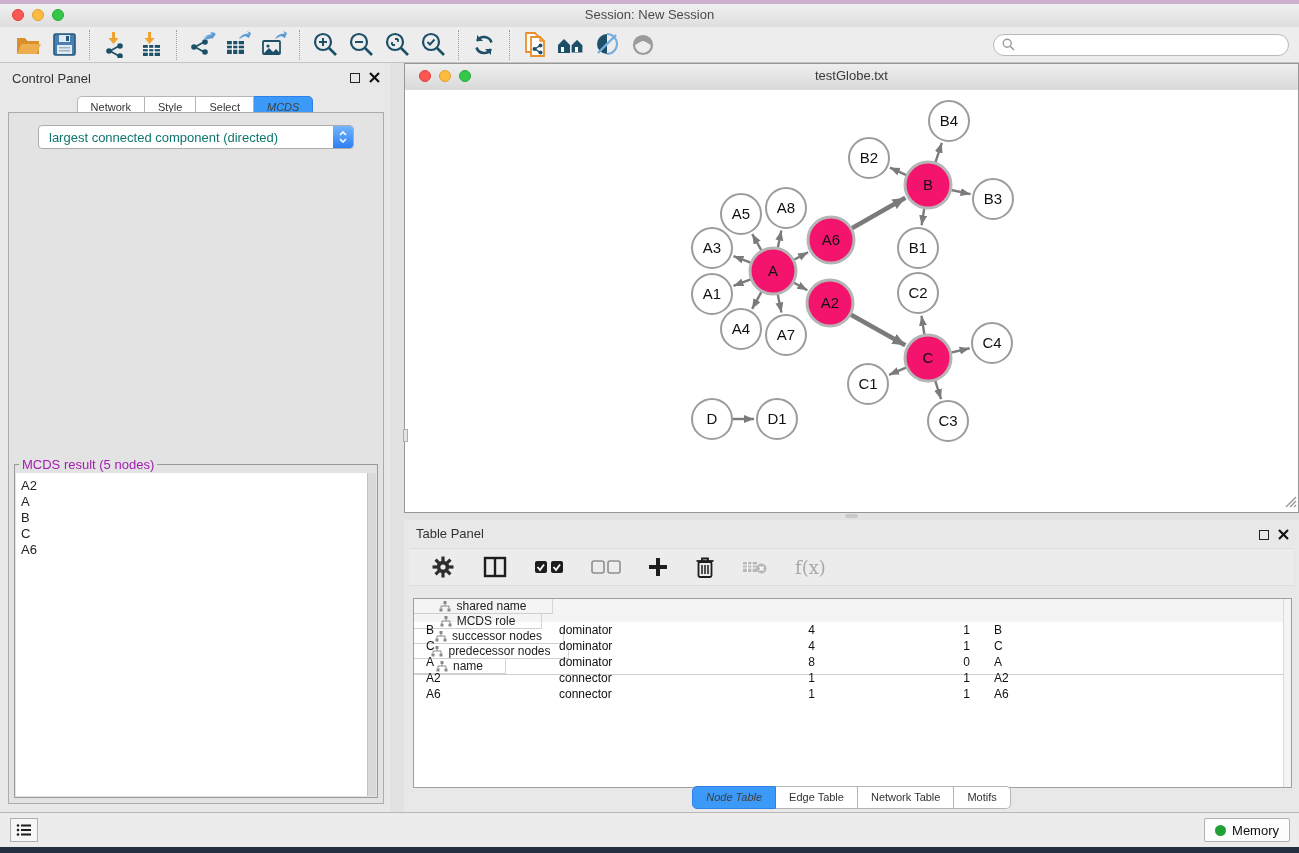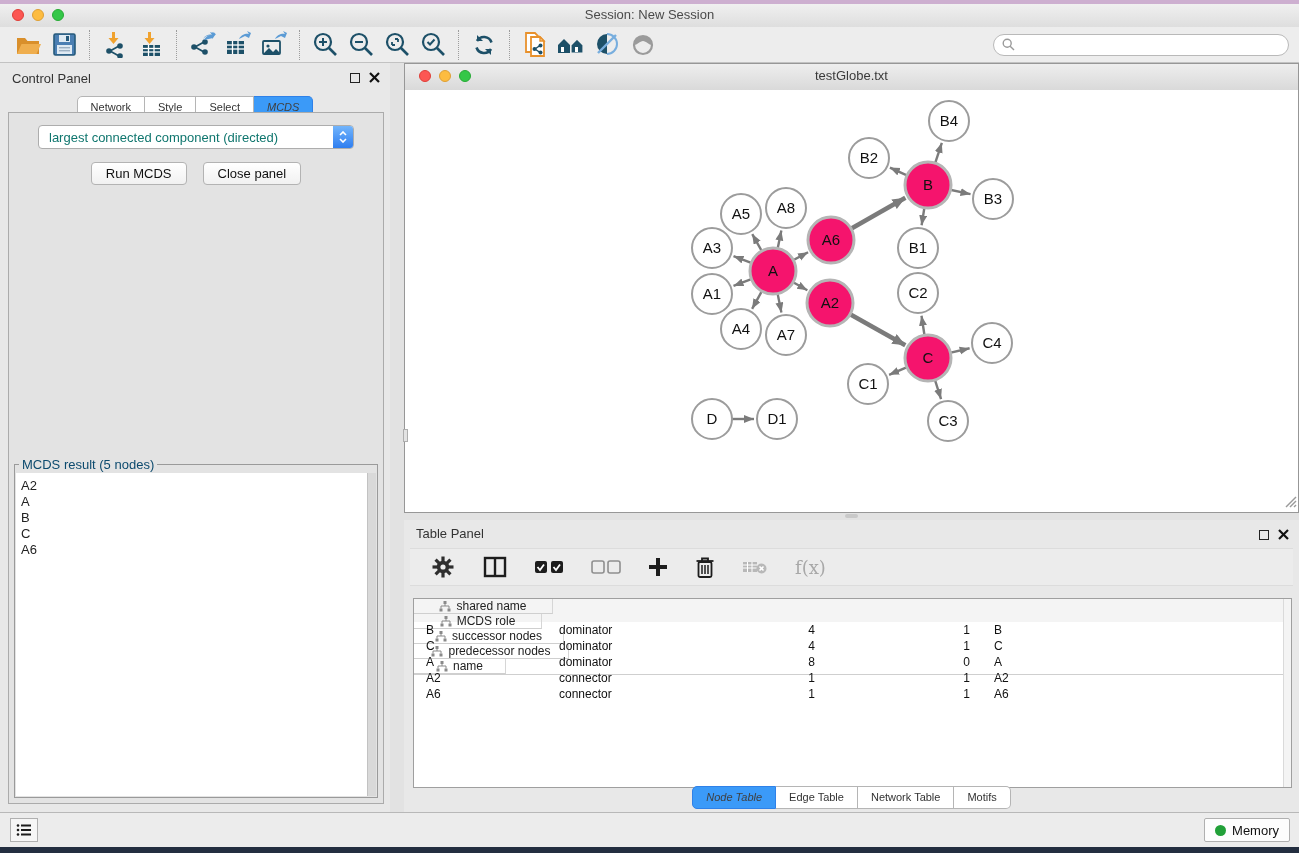--- a/index.html
+++ b/index.html
@@ -45,21 +45,21 @@
     border:1px solid #adadad; border-radius:4px; display:flex; align-items:center; }
   .select .val { flex:1; padding:0 10px; font-size:13px; color:#0f766e; white-space:nowrap; }
   .select .stepper { width:20px; height:22px; margin:0; border-radius:0 3px 3px 0;
     background:linear-gradient(#72b5fc,#2e7ef0); display:flex; flex-direction:column;
     align-items:center; justify-content:center; gap:2px; }
   .btn-row { margin-top:13px; display:flex; justify-content:center; gap:16px; }
   .btn { background:linear-gradient(#ffffff,#f1f1f1); border:1px solid #b3b3b3; border-radius:4px;
     padding:3px 14px; font-size:13px; color:#111; }
   fieldset.result { position:absolute; left:5px; right:5px; bottom:5px; height:341px;
     border:1px solid #9a9a9a; margin:0; padding:1px; background:transparent; }
-  fieldset.result legend { font-size:13px; color:#0c4a6e; margin-left:3px; padding:0 3px; }
+  fieldset.result legend { font-size:13px; color:#a21caf; margin-left:3px; padding:0 3px; }
   .result-list { position:relative; height:100%; background:#fff; overflow:hidden;
     padding:5px 0 0 5px; font-size:13px; line-height:16px; }
   .result-item { height:16px; }
   .vtrack { position:absolute; top:0; right:0; bottom:0; width:9px; background:#d9d9d9;
     border-left:1px solid #c2c2c2; }
   
   .network-frame { position:absolute; top:63px; left:404px; width:895px; height:450px;
     border:1px solid #979797; background:#fff; }
   .nf-titlebar { position:relative; height:36px; background:linear-gradient(#eeeeee,#d2d2d2);
     border-bottom:1px solid #b1b1b1; }
@@ -297,24 +297,20 @@
       <div class="val">largest connected component (directed)</div>
       <div class="stepper">
         <svg width="8" height="5" viewBox="0 0 8 5">
             <path d="M1 4l3-3 3 3" stroke="#fff" stroke-width="1.6" fill="none"></path>
           </svg>
         <svg width="8" height="5" viewBox="0 0 8 5">
             <path d="M1 1l3 3 3-3" stroke="#fff" stroke-width="1.6" fill="none"></path>
           </svg>
       </div>
     </div>
-    <div class="btn-row">
-      <button class="btn">Run MCDS</button>
-      <button class="btn">Close panel</button>
-    </div>
     <fieldset class="result">
       <legend>MCDS result (5 nodes)</legend>
       <div class="result-list">
         <div class="result-item">A2</div>
         <div class="result-item">A</div>
         <div class="result-item">B</div>
         <div class="result-item">C</div>
         <div class="result-item">A6</div>
         <div class="vtrack"></div>
       </div>

